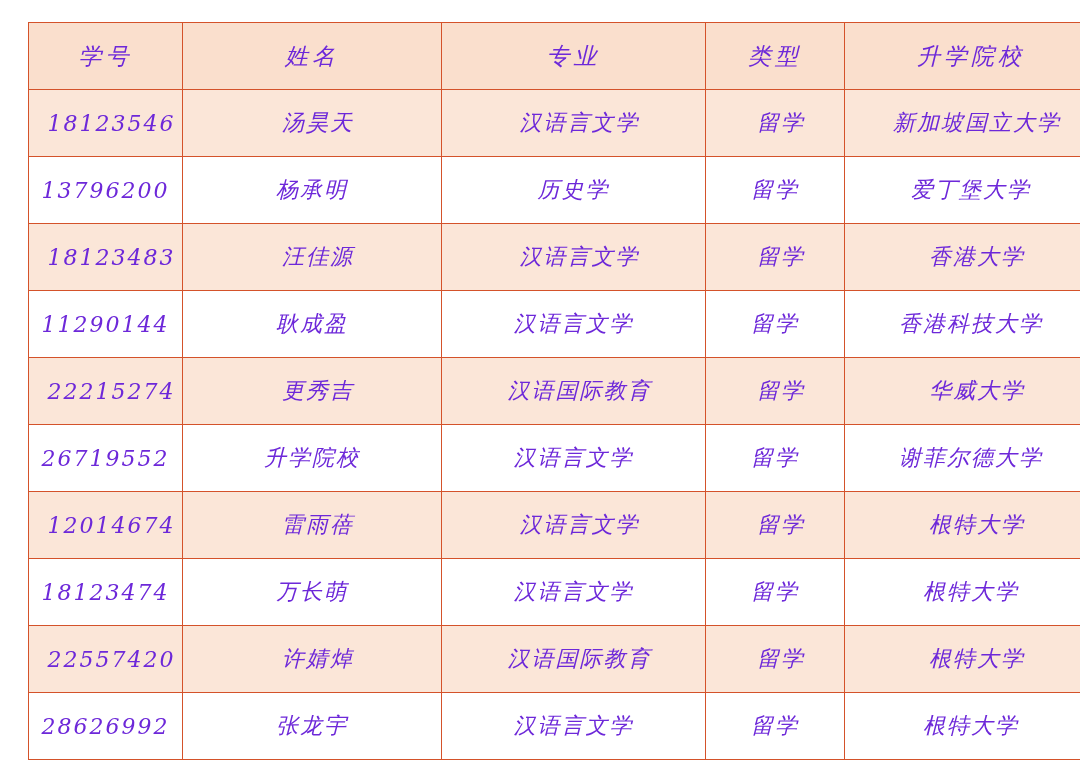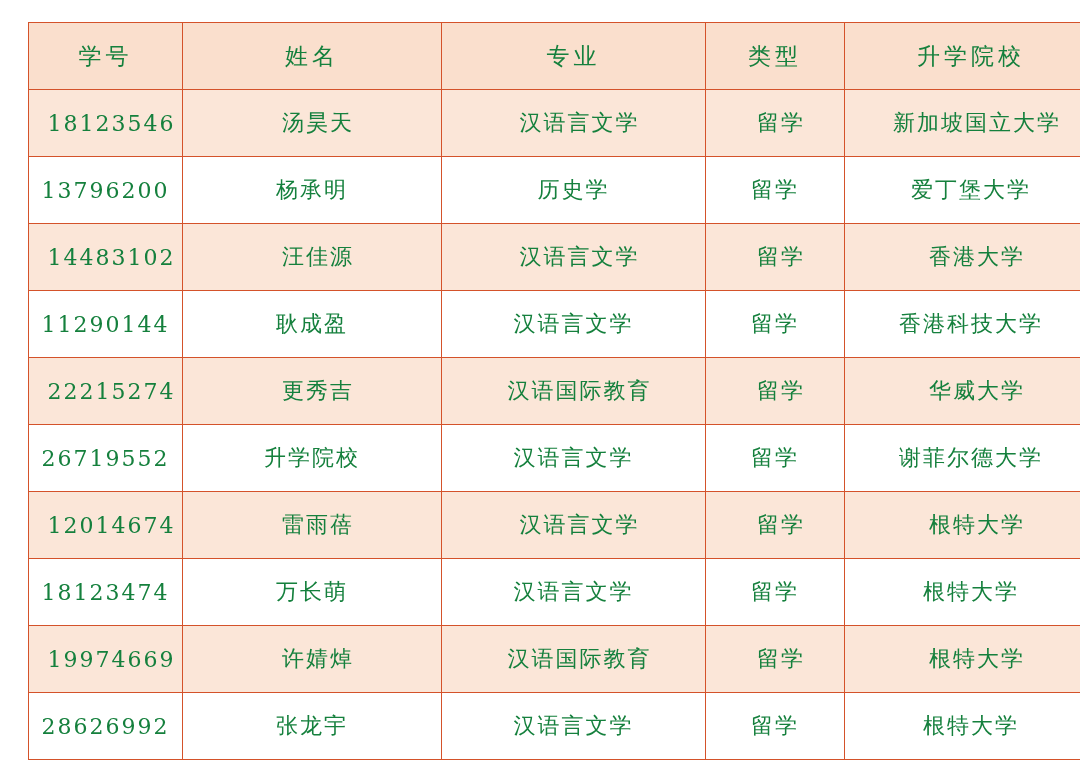--- a/index.html
+++ b/index.html
@@ -24,26 +24,27 @@
     width: 1024px;
     table-layout: fixed;
   }
   table.roster td,
   table.roster th {
     border: 1px solid #d4522a;
     text-align: center;
     vertical-align: middle;
     font-weight: normal;
     font-size: 22px;
-    color: #15803d;
+    color: #6d28d9;
     letter-spacing: 2px;
     height: 66px;
     padding: 0 4px;
     overflow: hidden;
     white-space: nowrap;
+    font-style: italic;
   }
   table.roster thead td {
     background: #fadfcd;
     font-size: 23px;
     letter-spacing: 4px;
   }
   tr.shaded td {
     background: #fbe6d8;
     padding-left: 16px;
   }
@@ -79,21 +80,21 @@
         <td class="col-school">新加坡国立大学</td>
       </tr>
       <tr class="plain">
         <td class="col-id">13796200</td>
         <td class="col-name">杨承明</td>
         <td class="col-major">历史学</td>
         <td class="col-type">留学</td>
         <td class="col-school">爱丁堡大学</td>
       </tr>
       <tr class="shaded">
-        <td class="col-id">14483102</td>
+        <td class="col-id">18123483</td>
         <td class="col-name">汪佳源</td>
         <td class="col-major">汉语言文学</td>
         <td class="col-type">留学</td>
         <td class="col-school">香港大学</td>
       </tr>
       <tr class="plain">
         <td class="col-id">11290144</td>
         <td class="col-name">耿成盈</td>
         <td class="col-major">汉语言文学</td>
         <td class="col-type">留学</td>
@@ -121,21 +122,21 @@
         <td class="col-school">根特大学</td>
       </tr>
       <tr class="plain">
         <td class="col-id">18123474</td>
         <td class="col-name">万长萌</td>
         <td class="col-major">汉语言文学</td>
         <td class="col-type">留学</td>
         <td class="col-school">根特大学</td>
       </tr>
       <tr class="shaded">
-        <td class="col-id">19974669</td>
+        <td class="col-id">22557420</td>
         <td class="col-name">许婧焯</td>
         <td class="col-major">汉语国际教育</td>
         <td class="col-type">留学</td>
         <td class="col-school">根特大学</td>
       </tr>
       <tr class="plain">
         <td class="col-id">28626992</td>
         <td class="col-name">张龙宇</td>
         <td class="col-major">汉语言文学</td>
         <td class="col-type">留学</td>

